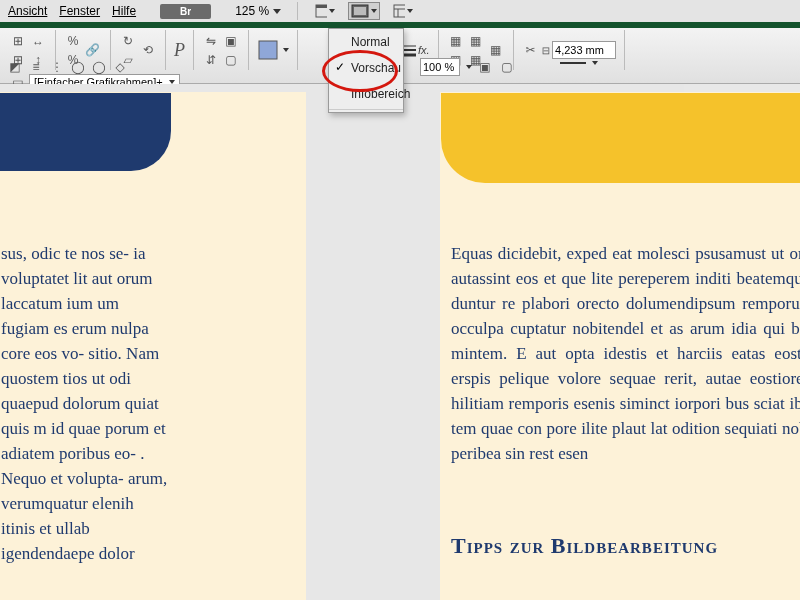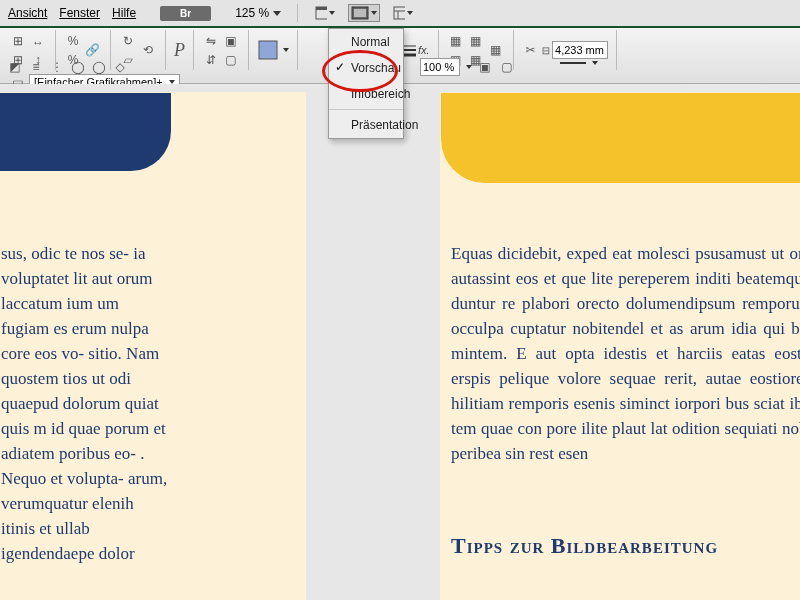--- a/index.html
+++ b/index.html
@@ -8,21 +8,21 @@
 
   
   .menubar {
     height: 28px;
     background: #e4e4e4;
     display: flex;
     align-items: center;
     padding: 0 8px;
     font-size: 12px;
     gap: 12px;
-    border-bottom: 2px solid #14532d;
+    border-bottom: 6px solid #14532d;
   }
   .menubar .menu-item { text-decoration: underline; color: #000; cursor: default; }
   .menubar .bridge {
     background: #6b6b6b; color: #fff; font-size: 10px; font-weight: bold;
     padding: 2px 20px; border-radius: 2px; margin-left: 12px;
   }
   .menubar .zoom { margin-left: 12px; font-size: 12px; }
   .menubar .zoom-dd { display:inline-block; width:0;height:0;border-left:4px solid transparent;border-right:4px solid transparent;border-top:5px solid #333; margin-left:4px; vertical-align:middle;}
   .menubar .sep { width: 1px; height: 18px; background: #bbb; margin: 0 4px; }
   .iconbtn {
@@ -49,21 +49,21 @@
   }
   .tb-group { display:flex; align-items:center; gap:2px; padding:0 3px; }
   .tb-sep { width:1px; height:40px; background:#bbb; margin:0 2px; }
 
   .smallicon {
     width:18px; height:18px; display:inline-flex; align-items:center; justify-content:center;
     font-size:12px; color:#555;
   }
 
   .num-field {
-    width:56px; height:18px; font-size:11px; background:#fff; border:1px solid #999;
+    width:64px; height:18px; font-size:11px; background:#fff; border:1px solid #999;
     padding:0 2px; display:inline-flex; align-items:center;
   }
   .pct-field { width:40px; }
 
   .dropdown-label {
     font-size:11px; background:#fff; border:1px solid #999; padding:1px 4px;
     display:inline-flex; align-items:center; gap:4px;
   }
 
   
@@ -185,21 +185,20 @@
       </svg>
     <span class="ddarrow"></span>
   </span>
 </div>
 
 <div class="dropdown-menu">
   <div class="dm-item">Normal</div>
   <div class="dm-item check">Vorschau</div>
   <div class="dm-item">Infobereich</div>
   <div class="dm-sep"></div>
-  <div class="dm-item">Präsentation</div>
 </div>
 <div class="red-circle"></div>
 
 <div class="toolbar">
   <div class="tb-group">
     <div style="display:flex;flex-direction:column;gap:1px;">
       <span class="smallicon">⊞</span>
       <span class="smallicon">⊞</span>
     </div>
     <div style="display:flex;flex-direction:column;gap:1px;">

